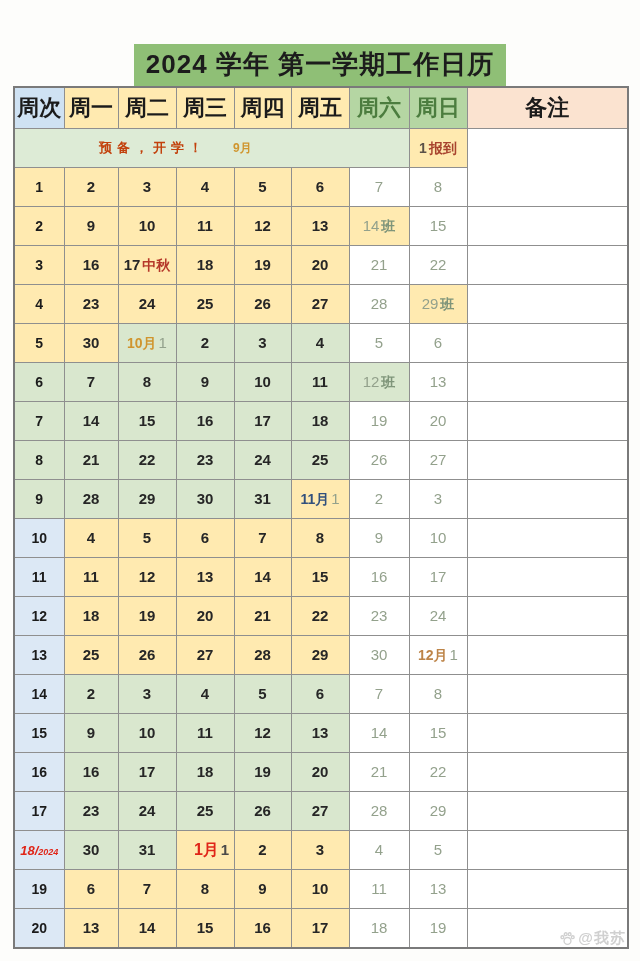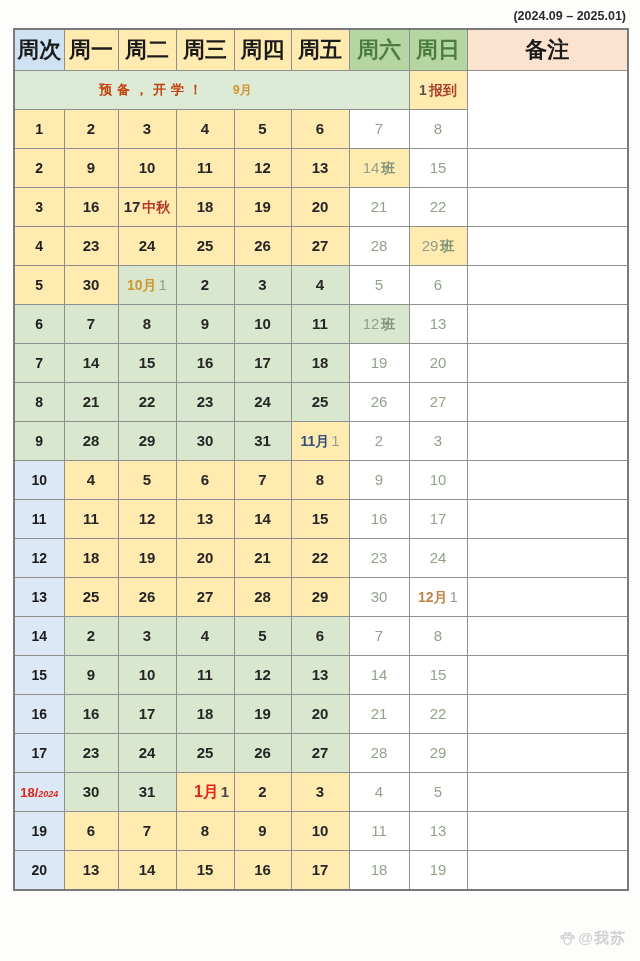--- a/index.html
+++ b/index.html
@@ -22,21 +22,21 @@
   .h-note{background:var(--note-header-bg,#fbe3d0);}
 
   .c-cream{background:var(--cream,#ffeab0);}
   .c-green{background:var(--green,#d9e7ce);}
   .c-white{background:#ffffff;}
 
   .week{font-weight:bold;font-size:14px;color:#1b1b1b;}
   .w-cream{background:var(--cream,#ffeab0);}
   .w-green{background:var(--green,#d9e7ce);}
   .w-blue{background:var(--week-blue,#dce8f5);}
-  .week-red .wr-main{color:var(--bright-red,#e02518);font-size:13px;font-weight:bold;}
+  .week-red .wr-main{color:var(--bright-red,#e02518);font-size:13px;font-weight:bold;font-style:italic;}
   .week-red .wr-sub{color:var(--bright-red,#e02518);font-size:9px;font-weight:bold;font-style:italic;}
 
   .day{font-size:15px;font-weight:bold;color:#262626;}
   .d-we{color:var(--weekend-text,#93a18c);font-weight:normal;}
   .d-dim{color:var(--weekend-text,#93a18c);font-weight:normal;}
   .d-dark{color:#4a4a4a;}
   .pre{font-weight:bold;font-size:14px;margin-right:2px;}
   .pre-orange{color:var(--orange,#d0952e);}
   .pre-navy{color:var(--navy,#31507d);}
   .pre-tan{color:var(--tan,#bd8448);}
@@ -54,21 +54,23 @@
   .report-cell .rep-day{font-size:14px;font-weight:bold;color:#5a5148;}
   .note-cell{background:#ffffff;}
 
   .watermark{position:absolute;right:14px;bottom:13px;display:flex;align-items:center;gap:3px;
              color:#d0d0d0;font-size:15px;font-weight:bold;letter-spacing:1px;}
 </style>
 </head>
 <body>
 
 <div class="page">
-  <div class="subtitle">(2024.09 – 2025.01)</div>
+  <div class="title-wrap">
+    <span class="title">2024 学年 第一学期工作日历</span>
+  </div>
 
   <table>
     <colgroup>
         <col style="width: 50px;">
         <col style="width: 54px;">
         <col style="width: 58px;">
         <col style="width: 58px;">
         <col style="width: 57px;">
         <col style="width: 58px;">
         <col style="width: 60px;">

